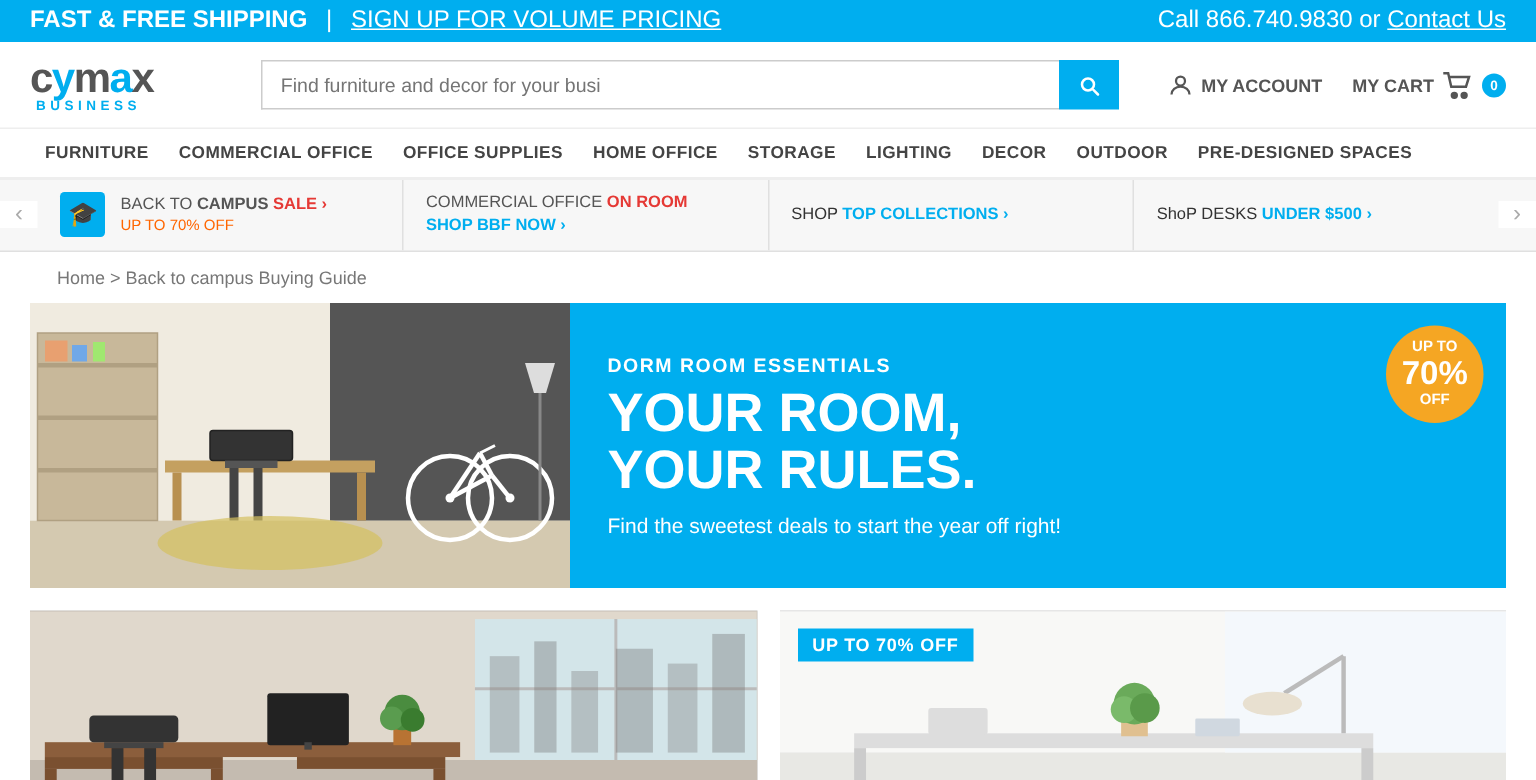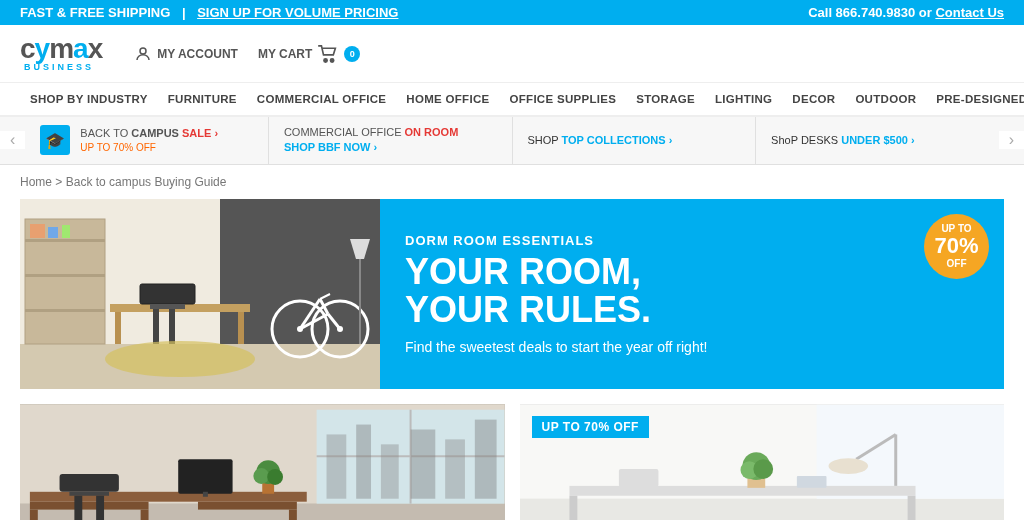--- a/index.html
+++ b/index.html
@@ -6,22 +6,22 @@
     body { font-family: Arial, sans-serif; font-size: 13px; color: #333; width: 1024px; overflow-x: hidden; }
 
     
     .top-banner {
       background: #00aeef;
       color: white;
       display: flex;
       justify-content: space-between;
       align-items: flex-start;
       padding: 5px 20px;
-      font-size: 13px;
-      font-weight: bold;
+      font-size: 16px;
+      font-weight: normal;
     }
     .top-banner a { color: white; text-decoration: underline; cursor: pointer; }
     .top-banner-left span { margin: 0 8px; }
 
     
     .header {
       display: flex;
       align-items: center;
       padding: 10px 20px;
       background: white;
@@ -164,21 +164,21 @@
       font-size: 16px;
     }
     .promo-text { font-size: 11px; line-height: 1.4; }
     .promo-text .line1 { color: #555; font-weight: normal; }
     .promo-text .sale-red { color: #e53935; font-weight: bold; }
     .promo-text .blue { color: #00aeef; font-weight: bold; }
     .promo-text strong { font-weight: bold; }
 
     
     .breadcrumb {
-      padding: 10px 20px;
+      padding: 10px 38px;
       font-size: 12px;
       color: #777;
       background: white;
     }
     .breadcrumb a { color: #777; text-decoration: none; }
 
     
     .hero-banner {
       display: flex;
       margin: 0 20px 15px 20px;
@@ -284,20 +284,28 @@
 </div>
 
 <div class="header">
   <div class="logo-area">
     <span class="logo-cymax">
       c<span>y</span>m<span style="color:#00aeef">a</span>x
     </span>
     <span class="logo-business">BUSINESS</span>
   </div>
 
+  <div class="search-area">
+    <input type="text" placeholder="Find furniture and decor for your busi" style="">
+    <button class="search-btn">
+      <svg class="search-icon-svg" viewBox="0 0 24 24">
+        <path d="M21 21l-4.35-4.35M17 11A6 6 0 1 1 5 11a6 6 0 0 1 12 0z" stroke="white" stroke-width="2.5" fill="none" stroke-linecap="round"></path>
+      </svg>
+    </button>
+  </div>
 
   <div class="header-actions">
     <div class="header-action">
       <svg width="18" height="18" viewBox="0 0 24 24" fill="none" stroke="#555" stroke-width="2">
         <circle cx="12" cy="8" r="4"></circle>
           <path d="M4 20c0-4 3.6-7 8-7s8 3 8 7"></path>
       </svg>
       <span>MY ACCOUNT</span>
     </div>
     <div class="header-action">
@@ -306,25 +314,24 @@
         <path d="M1 1h4l2.5 11h12l2.5-8H6"></path>
         <circle cx="10" cy="19" r="2" fill="#555"></circle>
         <circle cx="18" cy="19" r="2" fill="#555"></circle>
       </svg>
       <div class="cart-count">0</div>
     </div>
   </div>
 </div>
 
 <nav class="main-nav">
-  <a>SHOP BY INDUSTRY</a>
   <a>FURNITURE</a>
   <a>COMMERCIAL OFFICE</a>
+  <a>OFFICE SUPPLIES</a>
   <a>HOME OFFICE</a>
-  <a>OFFICE SUPPLIES</a>
   <a>STORAGE</a>
   <a>LIGHTING</a>
   <a>DECOR</a>
   <a>OUTDOOR</a>
   <a>PRE-DESIGNED SPACES</a>
 </nav>
 
 <div class="promo-bar">
   <button class="promo-arrow">‹</button>
   <div class="promo-items">

